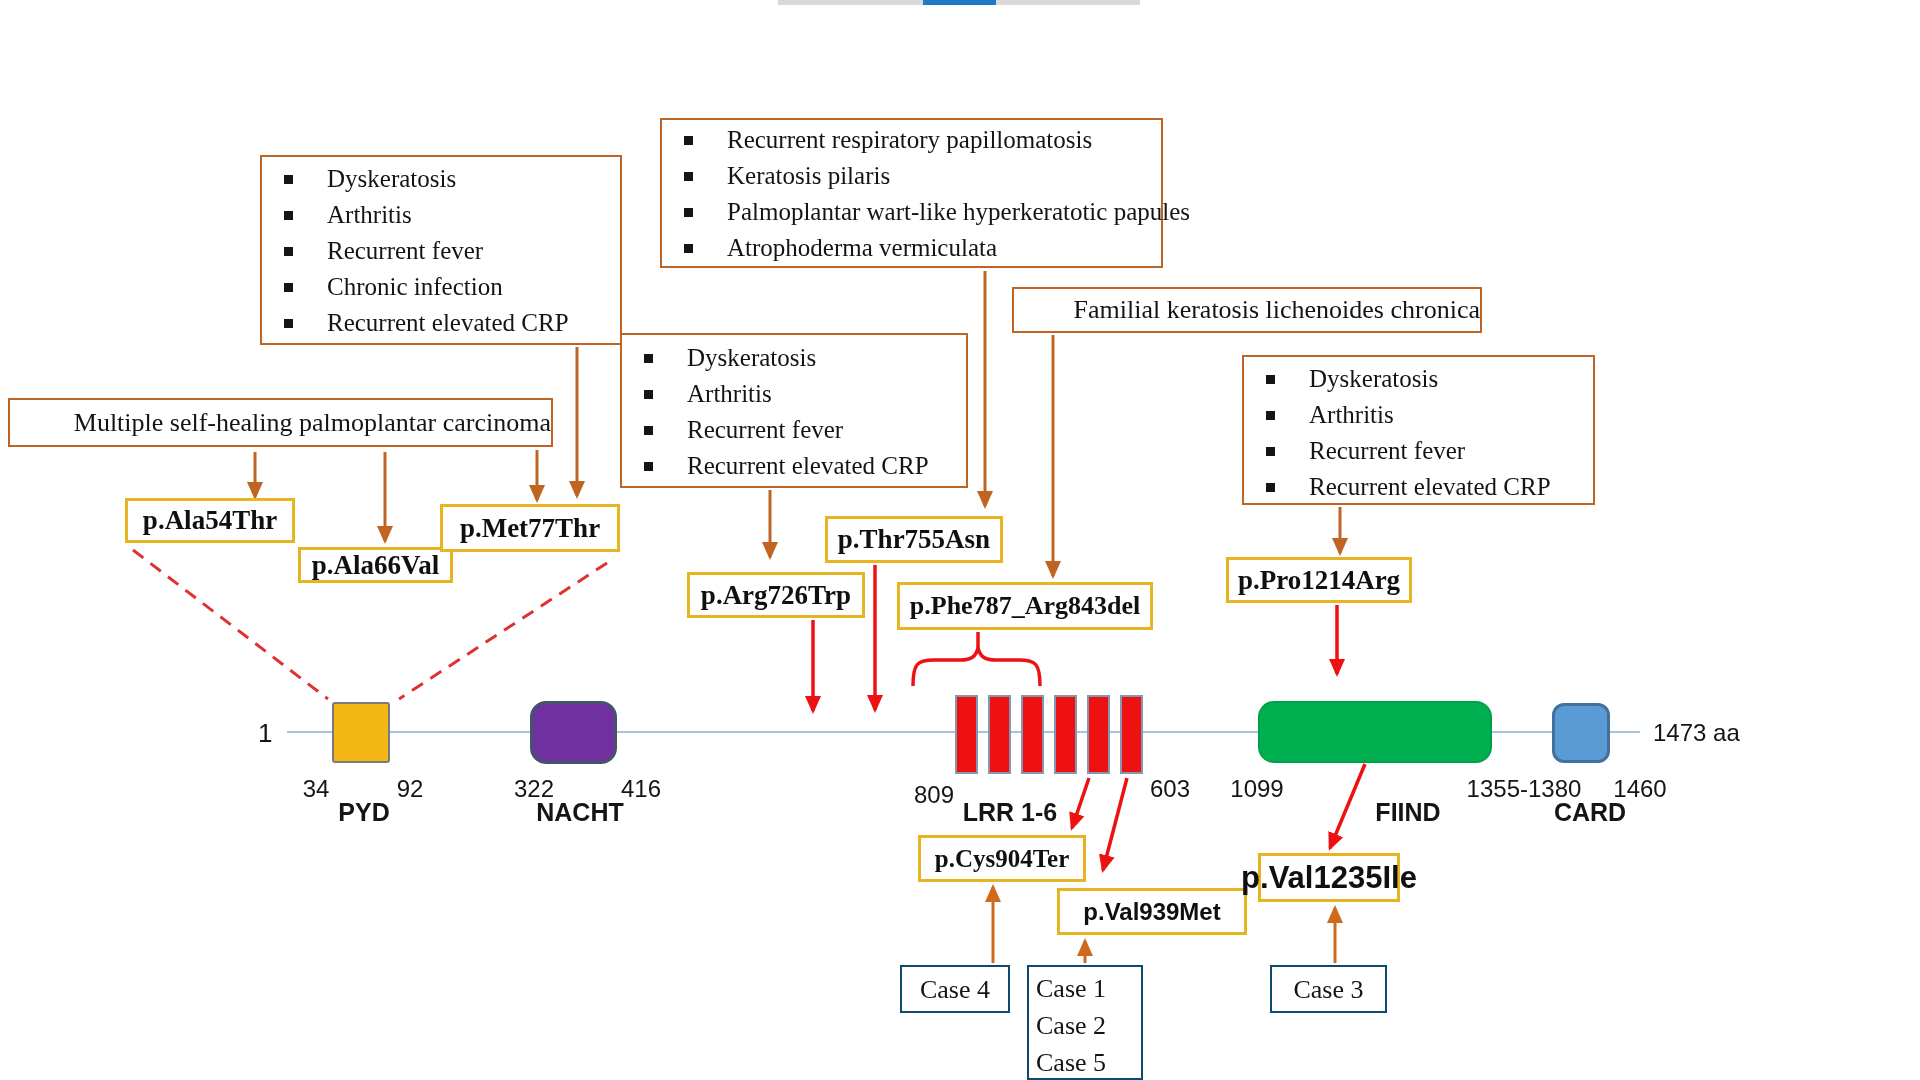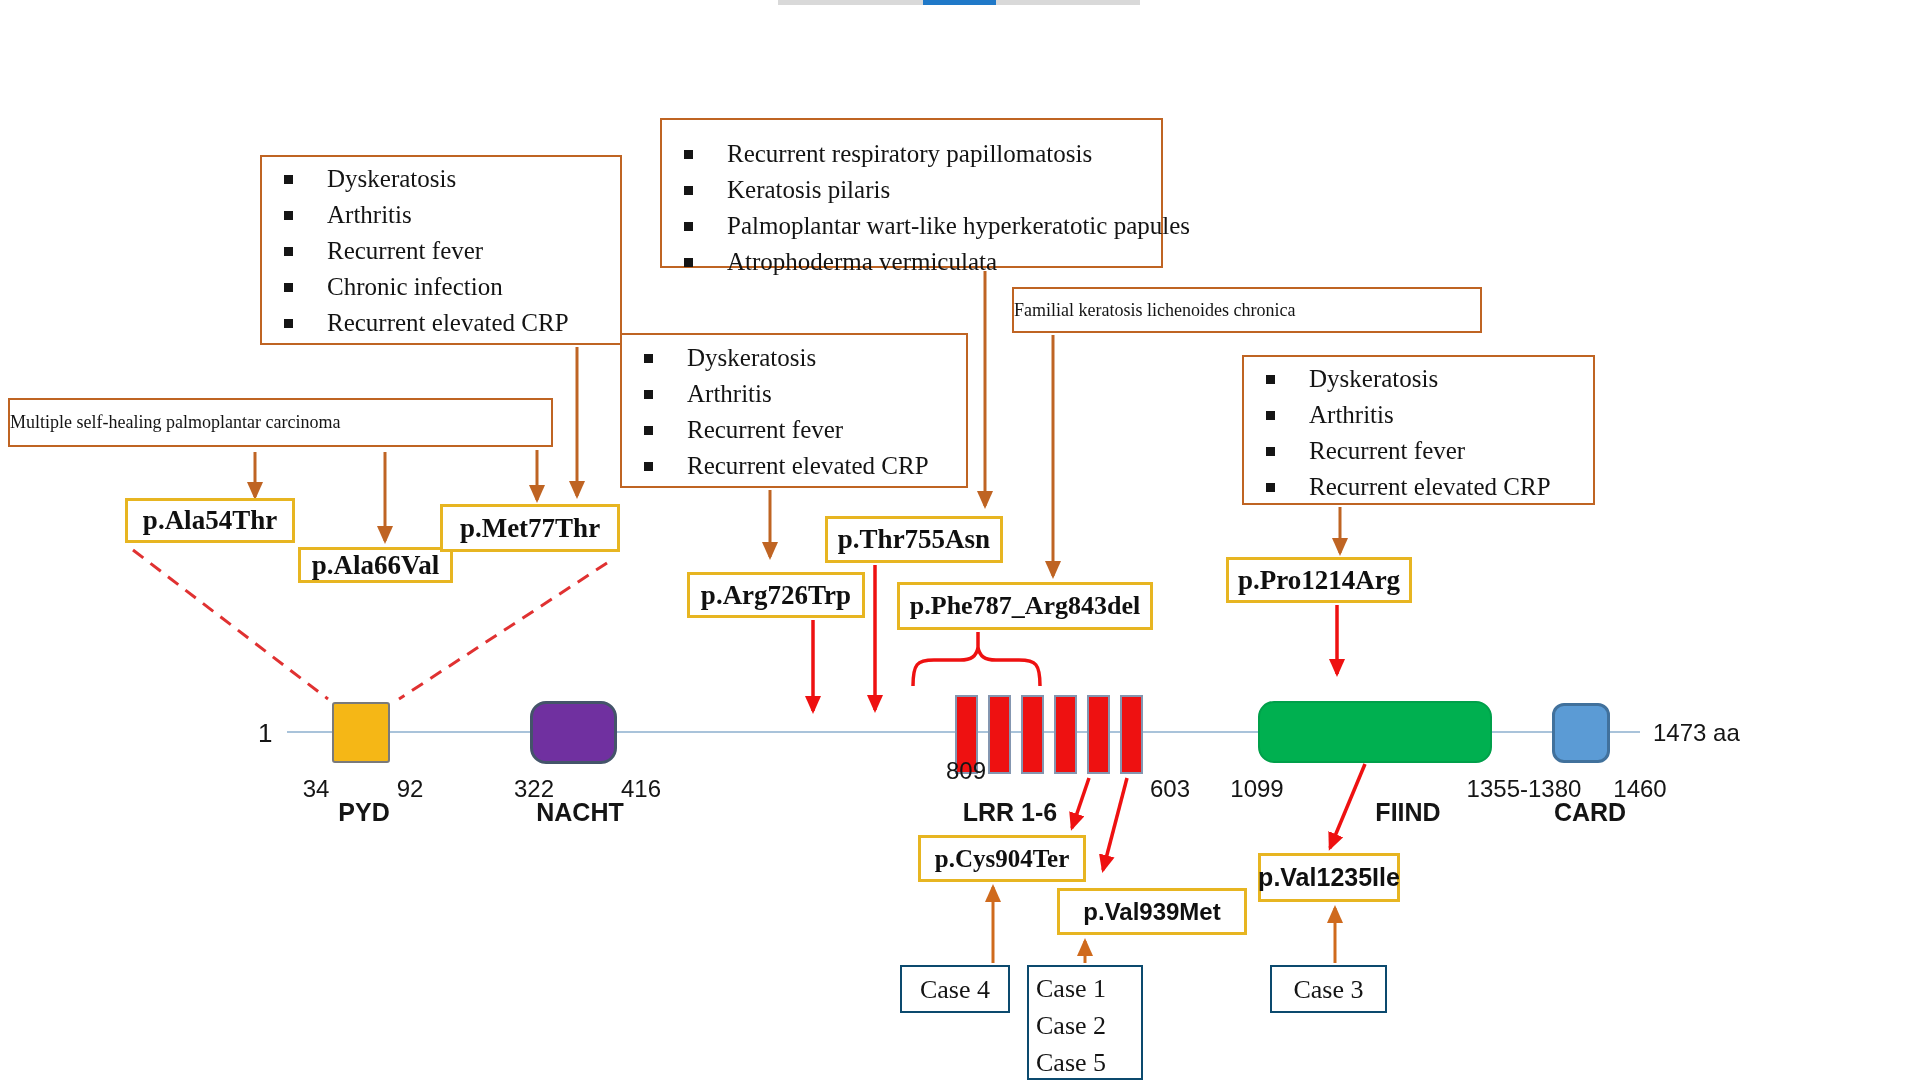--- a/index.html
+++ b/index.html
@@ -15,21 +15,21 @@
   .dom-pyd{left:332px;top:702px;width:58px;height:61px;background:#f5b716;border:2px solid#7a7a7a;border-radius:3px;}
   .dom-nacht{left:530px;top:701px;width:87px;height:63px;background:#7030a0;border:3px solid #44546a;border-radius:16px;}
   .lrr{position:absolute;z-index:2;top:695px;width:23px;height:79px;background:#ee1111;border:2px solid #8496b0;box-sizing:border-box;}
   .dom-fiind{left:1258px;top:701px;width:234px;height:62px;background:#00b050;border:2px solid #00a04a;border-radius:16px;}
   .dom-card{left:1552px;top:703px;width:58px;height:60px;background:#5b9bd5;border:3px solid #41719c;border-radius:12px;}
   
   .pbox{position:absolute;z-index:3;background:#fff;border:2px solid #bf6423;box-sizing:border-box;color:#141414;}
   .brow{display:flex;align-items:flex-start;}
   .bsq{width:9px;height:9px;background:#151515;margin:14px 0 0 22px;flex:none;}
   .btxt{font-size:25px;line-height:36px;margin-left:34px;white-space:nowrap;}
-  .oneline{display:flex;align-items:center;justify-content:flex-start;font-size:18px;white-space:nowrap;}
+  .oneline{display:flex;align-items:center;justify-content:flex-end;font-size:26px;white-space:nowrap;}
   
   .mut{position:absolute;z-index:3;background:#fff;border:3px solid #e7b521;box-sizing:border-box;
        display:flex;align-items:center;justify-content:center;font-weight:bold;color:#101010;white-space:nowrap;}
   .mser{font-family:"Liberation Serif","DejaVu Serif",serif;font-size:27px;}
   .msans{font-family:"Liberation Sans","DejaVu Sans",sans-serif;font-size:24px;}
   
   .case{position:absolute;z-index:3;background:#fff;border:2px solid #0c4a6e;box-sizing:border-box;
         font-size:26px;line-height:37px;color:#141414;}
   .case.center{display:flex;align-items:center;justify-content:center;}
   .case-lines{padding:3px 0 0 7px;}
@@ -81,21 +81,21 @@
     <line x1="1365" y1="764" x2="1330" y2="848" stroke="#ee1111" stroke-width="3.5" marker-end="url(#ah-red)"></line>
 
     <line x1="133" y1="550" x2="328" y2="699" stroke="#e03131" stroke-width="3" stroke-dasharray="13 9"></line>
     <line x1="607" y1="563" x2="399" y2="699" stroke="#e03131" stroke-width="3" stroke-dasharray="13 9"></line>
 
     <line x1="993" y1="963" x2="993" y2="887" stroke="#cf6a1d" stroke-width="3" marker-end="url(#ah-orange)"></line>
     <line x1="1085" y1="963" x2="1085" y2="941" stroke="#cf6a1d" stroke-width="3" marker-end="url(#ah-orange)"></line>
     <line x1="1335" y1="963" x2="1335" y2="908" stroke="#cf6a1d" stroke-width="3" marker-end="url(#ah-orange)"></line>
   </svg>
 
-  <div class="pbox" style="left:660px;top:118px;width:503px;height:150px;padding-top:16px;">
+  <div class="pbox" style="left:660px;top:118px;width:503px;height:150px;padding-top:2px;">
     <div class="brow">
         <span class="bsq"></span>
         <span class="btxt">Recurrent respiratory papillomatosis</span>
       </div>
     <div class="brow">
         <span class="bsq"></span>
         <span class="btxt">Keratosis pilaris</span>
       </div>
     <div class="brow">
         <span class="bsq"></span>
@@ -196,21 +196,21 @@
     </div>
   <div class="mut mser" style="left:1226px;top:557px;width:186px;height:46px;">
       <span>p.Pro1214Arg</span>
     </div>
   <div class="mut mser" style="left:918px;top:835px;width:168px;height:47px;font-size:25px;">
       <span>p.Cys904Ter</span>
     </div>
   <div class="mut msans" style="left:1057px;top:888px;width:190px;height:47px;">
       <span>p.Val939Met</span>
     </div>
-  <div class="mut msans" style="left:1258px;top:853px;width:142px;height:49px;font-size:25px;">
+  <div class="mut msans" style="left:1258px;top:853px;width:142px;height:49px;font-size:31px;">
       <span>p.Val1235Ile</span>
     </div>
 
   <div class="case center" style="left:900px;top:965px;width:110px;height:48px;">
       <span>Case 4</span>
     </div>
   <div class="case" style="left:1027px;top:965px;width:116px;height:115px;">
     <div class="case-lines">
       <div>Case 1</div>
       <div>Case 2</div>
@@ -232,21 +232,21 @@
   <div class="dom dom-fiind"></div>
   <div class="dom dom-card"></div>
 
   <div class="lbl noshift" style="left:258px;top:718px;font-size:26px;">1</div>
   <div class="lbl noshift" style="left:1653px;top:719px;">1473 aa</div>
 
   <div class="lbl" style="left:316px;top:775px;">34</div>
   <div class="lbl" style="left:410px;top:775px;">92</div>
   <div class="lbl" style="left:534px;top:775px;">322</div>
   <div class="lbl" style="left:641px;top:775px;">416</div>
-  <div class="lbl" style="left:934px;top:757px;margin-left:32px;">809</div>
+  <div class="lbl" style="left:934px;top:781px;">809</div>
   <div class="lbl" style="left:1170px;top:775px;">603</div>
   <div class="lbl" style="left:1257px;top:775px;">1099</div>
   <div class="lbl" style="left:1524px;top:775px;">1355-1380</div>
   <div class="lbl" style="left:1640px;top:775px;">1460</div>
 
   <div class="lbl bold" style="left:364px;top:798px;">PYD</div>
   <div class="lbl bold" style="left:580px;top:798px;">NACHT</div>
   <div class="lbl bold" style="left:1010px;top:798px;">LRR 1-6</div>
   <div class="lbl bold" style="left:1408px;top:798px;">FIIND</div>
   <div class="lbl bold" style="left:1590px;top:798px;">CARD</div>

